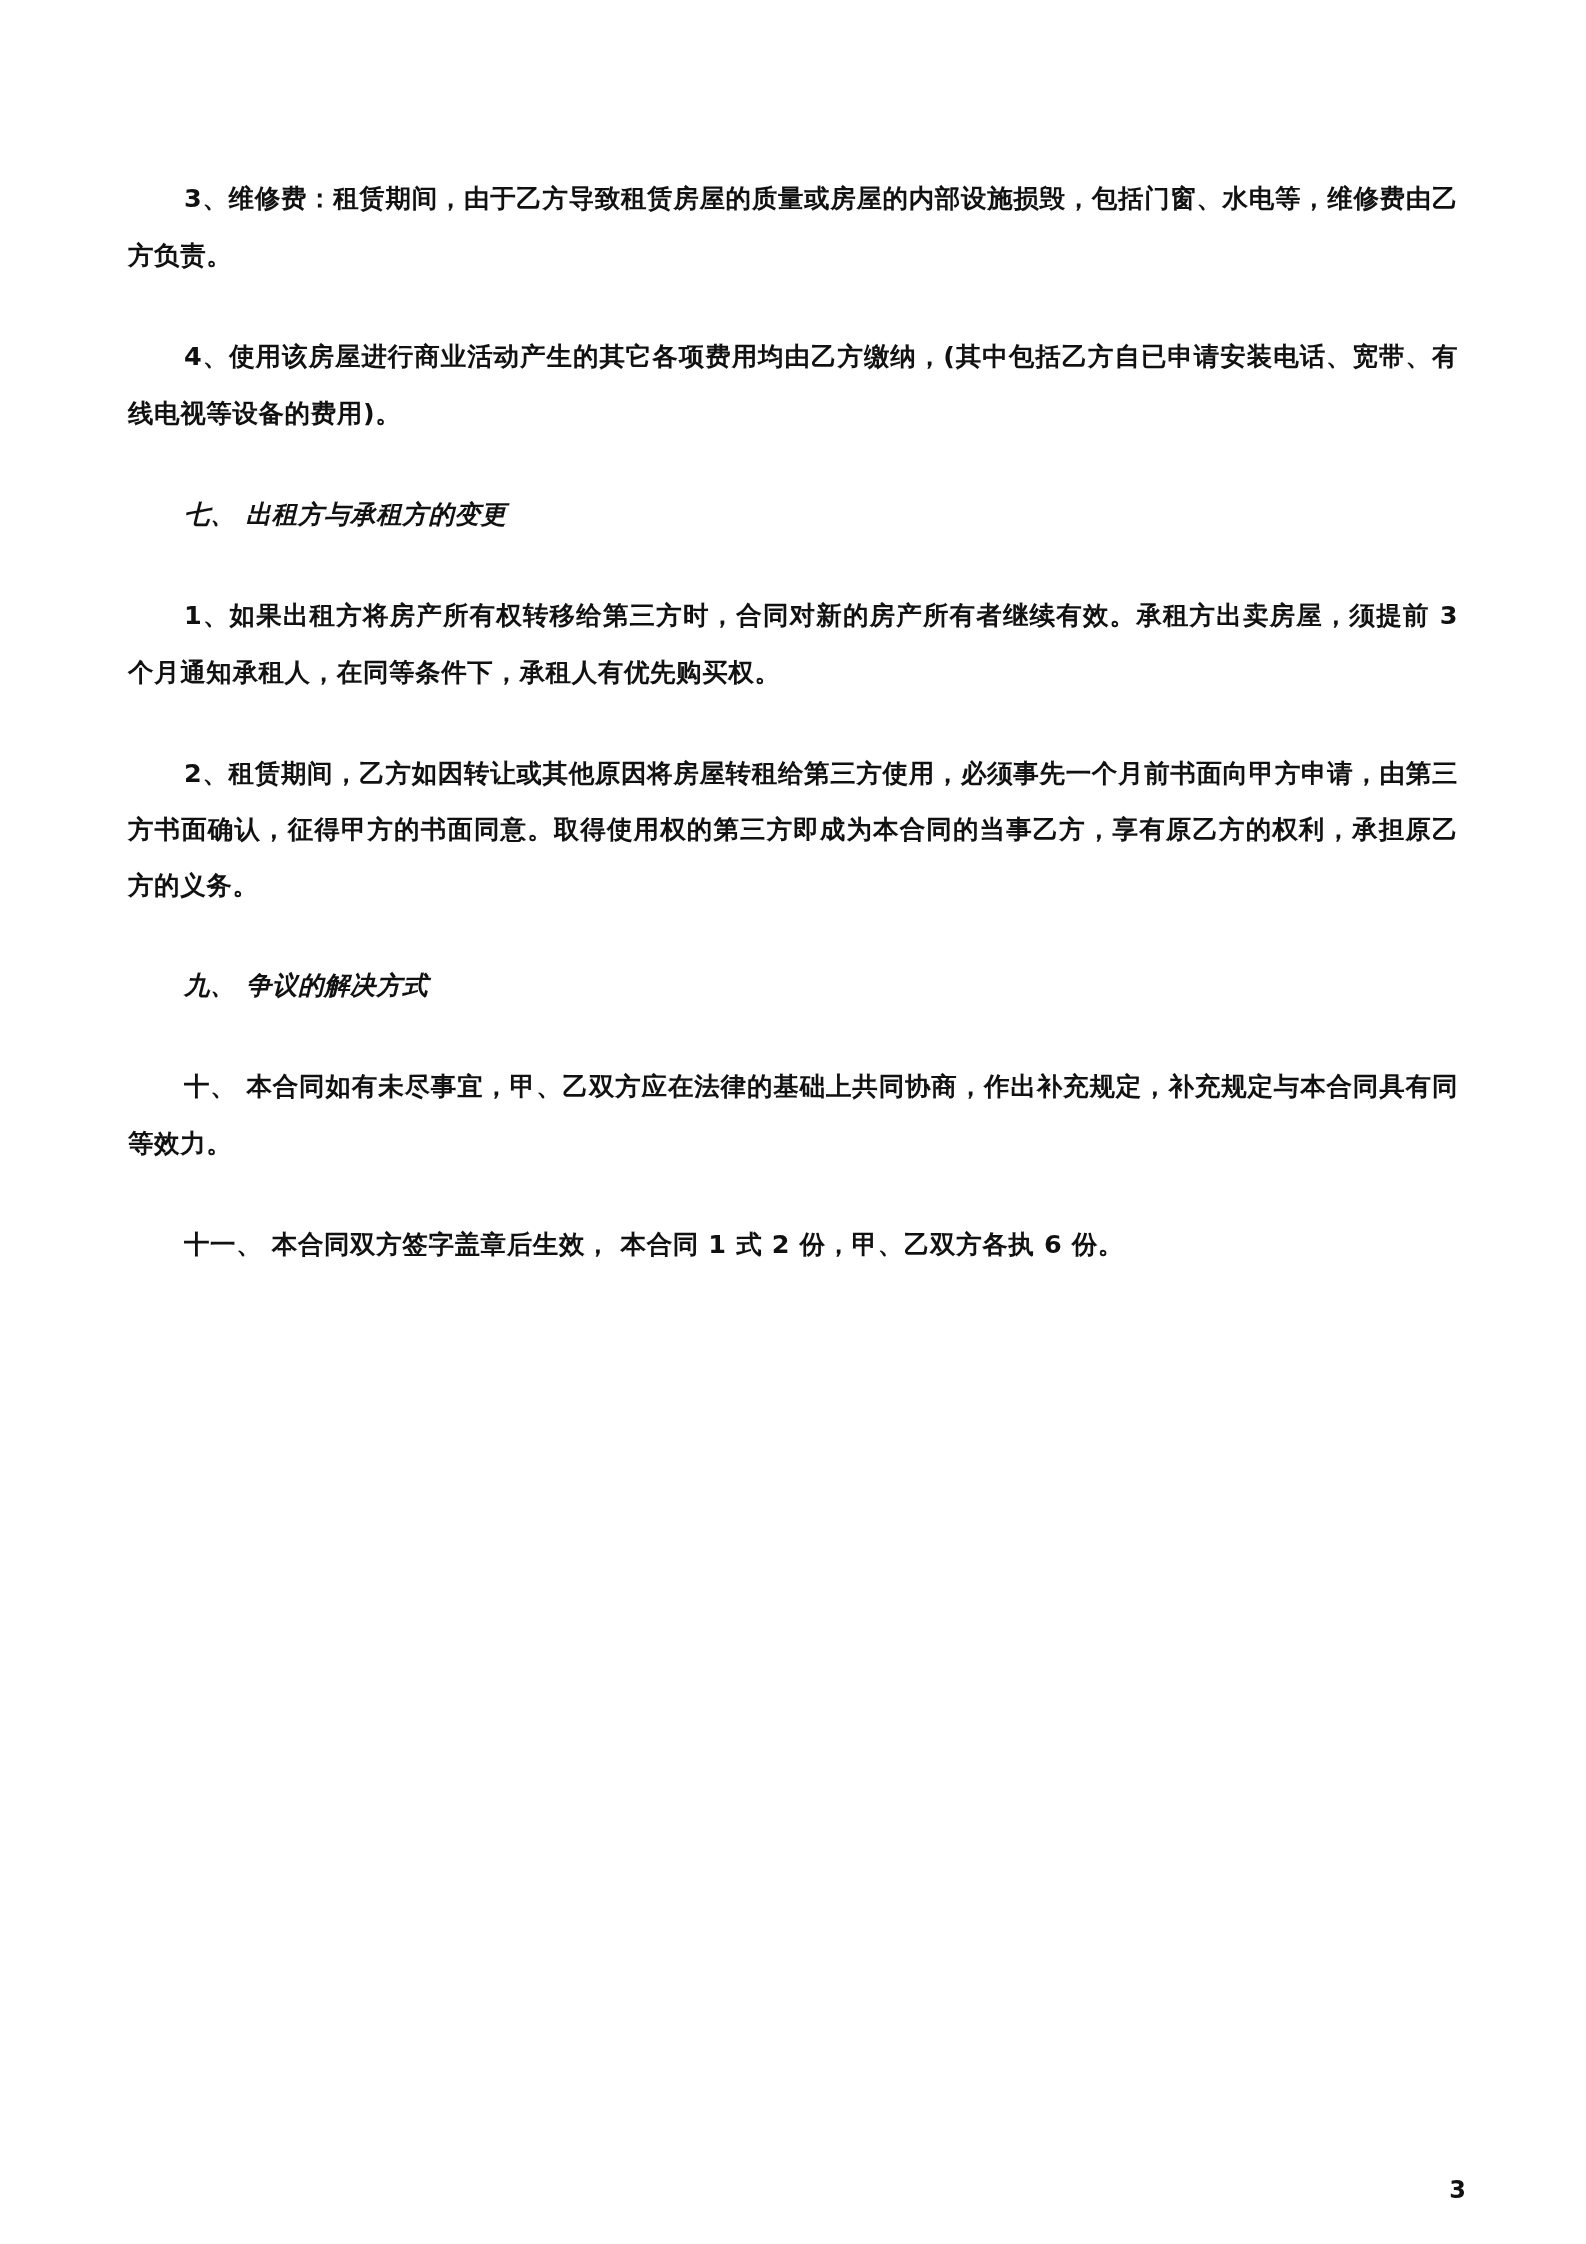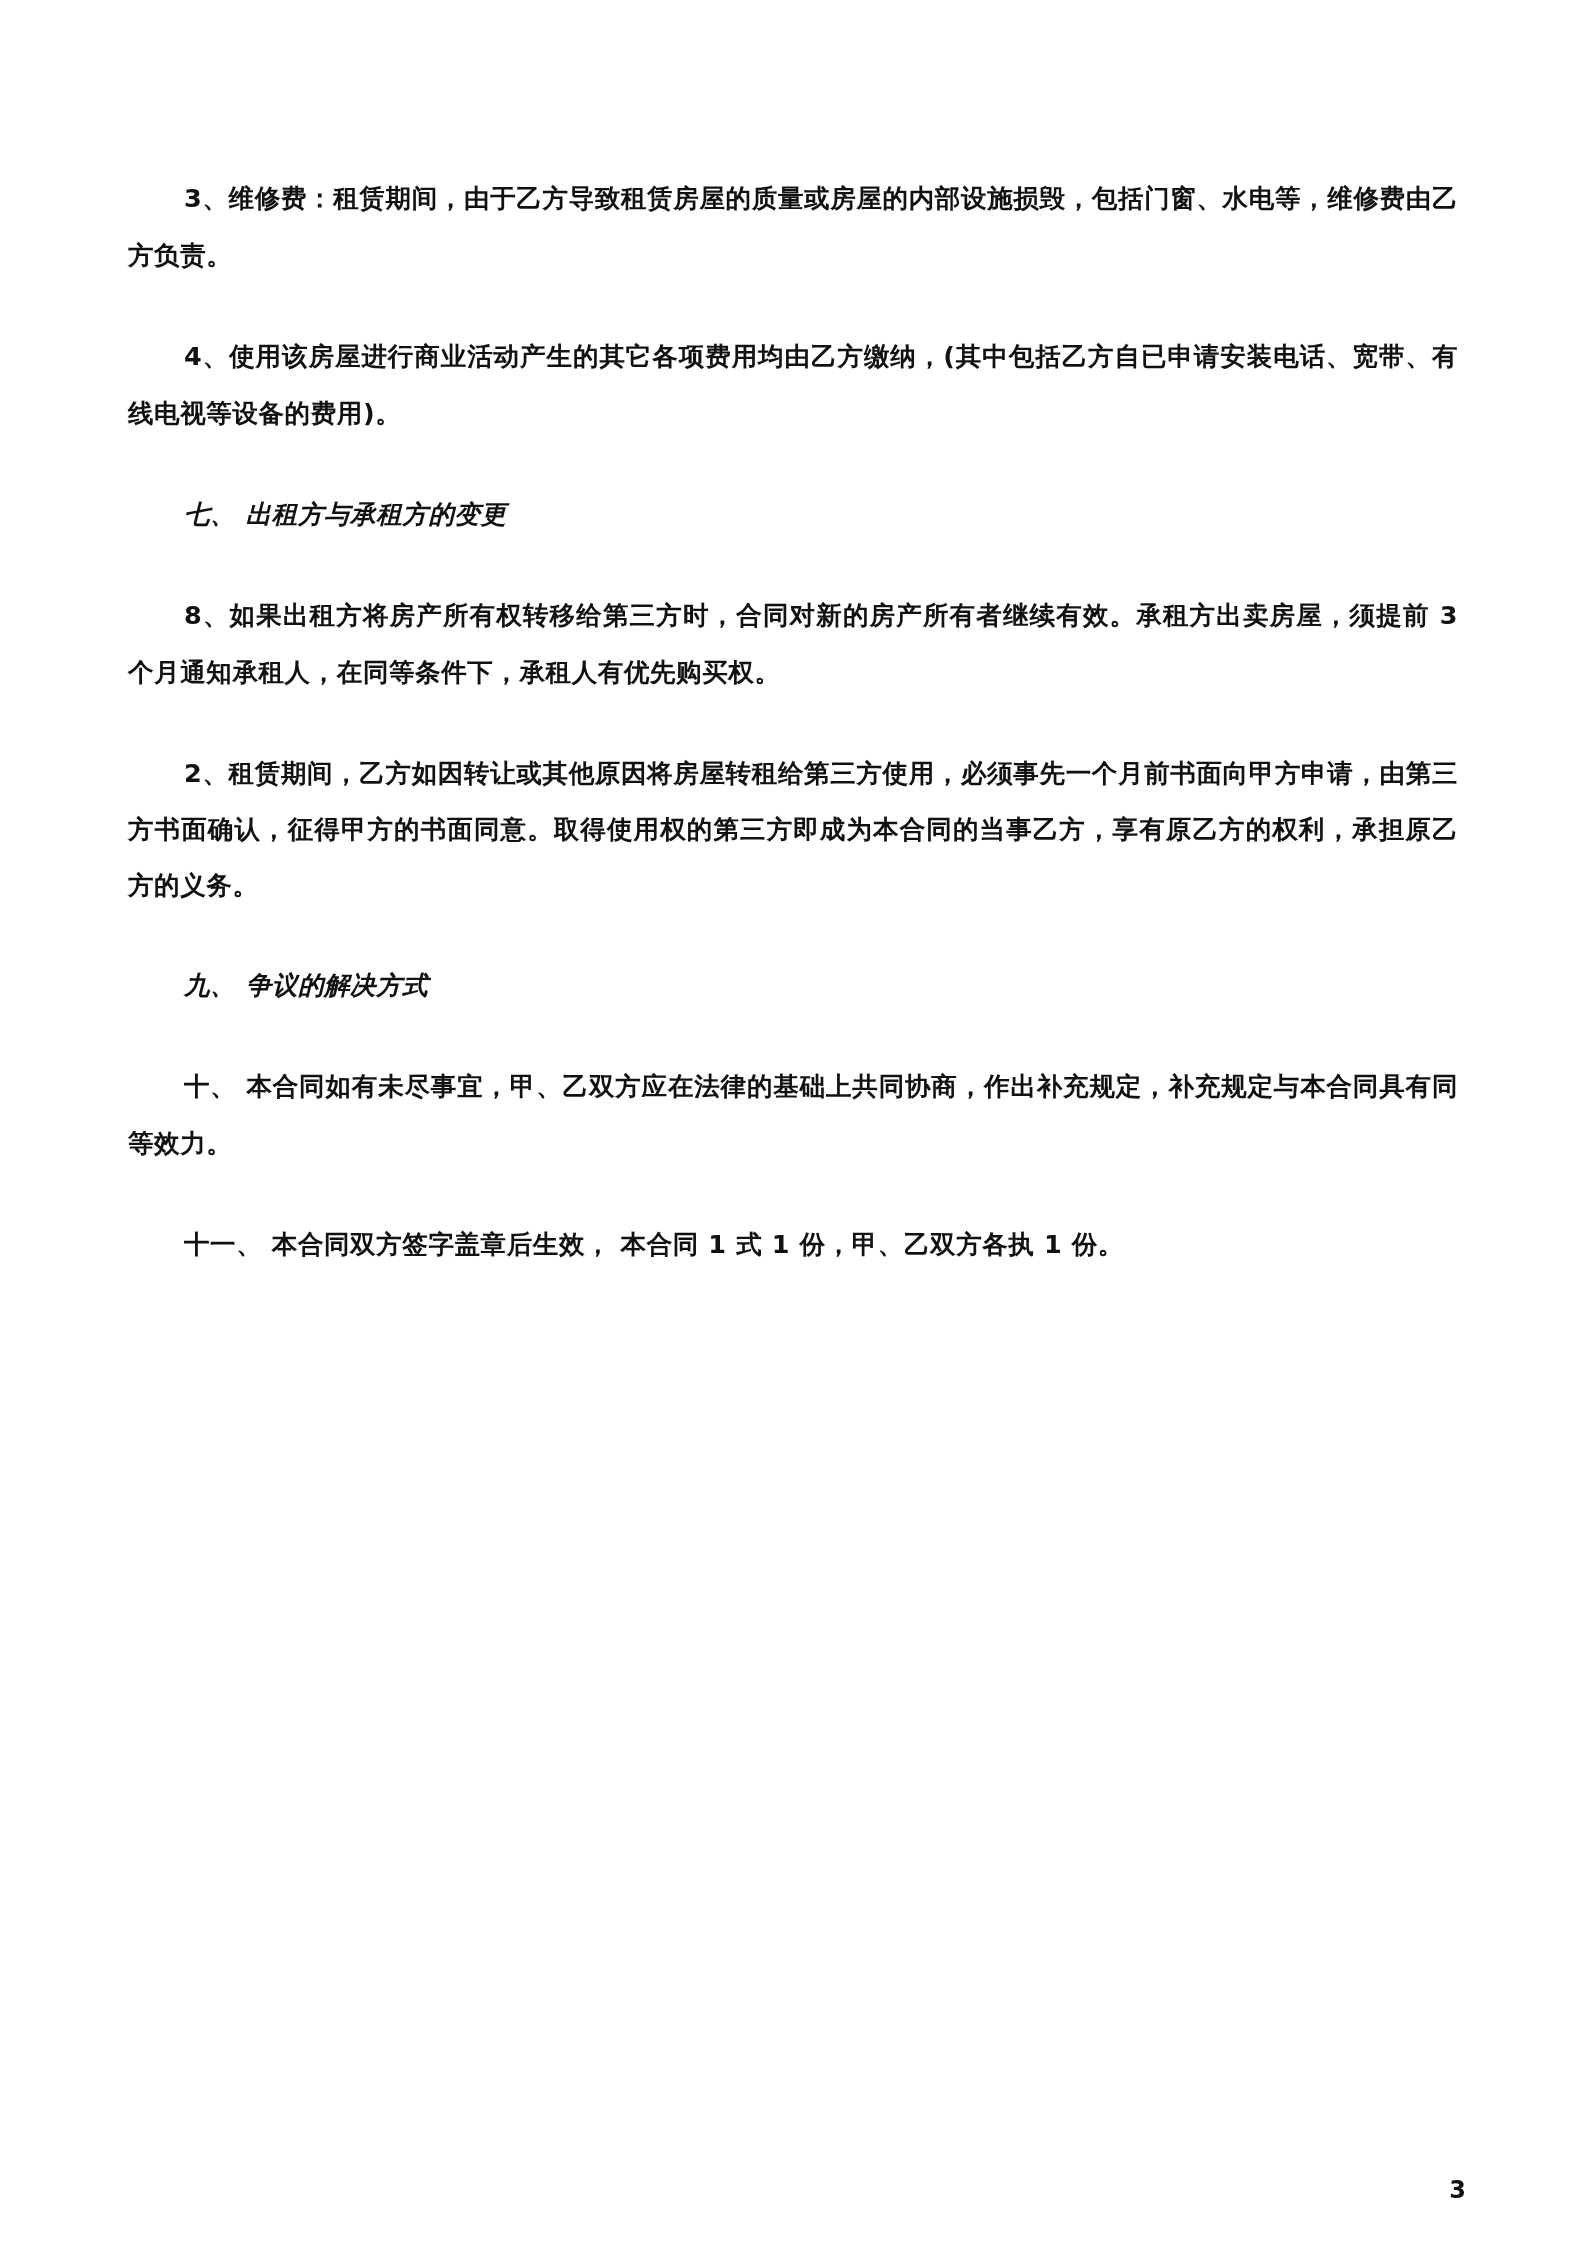--- a/index.html
+++ b/index.html
@@ -70,29 +70,29 @@
 
 <div class="page">
   <div class="doc-body">
 
     <p class="para indent">3、维修费：租赁期间，由于乙方导致租赁房屋的质量或房屋的内部设施损毁，包括门窗、水电等，维修费由乙方负责。</p>
 
     <p class="para indent">4、使用该房屋进行商业活动产生的其它各项费用均由乙方缴纳，(其中包括乙方自已申请安装电话、宽带、有线电视等设备的费用)。</p>
 
     <p class="heading">七、  出租方与承租方的变更</p>
 
-    <p class="para indent">8、如果出租方将房产所有权转移给第三方时，合同对新的房产所有者继续有效。承租方出卖房屋，须提前 3 个月通知承租人，在同等条件下，承租人有优先购买权。</p>
+    <p class="para indent">1、如果出租方将房产所有权转移给第三方时，合同对新的房产所有者继续有效。承租方出卖房屋，须提前 3 个月通知承租人，在同等条件下，承租人有优先购买权。</p>
 
     <p class="para indent tight">2、租赁期间，乙方如因转让或其他原因将房屋转租给第三方使用，必须事先一个月前书面向甲方申请，由第三方书面确认，征得甲方的书面同意。取得使用权的第三方即成为本合同的当事乙方，享有原乙方的权利，承担原乙方的义务。</p>
 
 
 
     <p class="heading">九、  争议的解决方式</p>
 
 
     <p class="para indent">十、  本合同如有未尽事宜，甲、乙双方应在法律的基础上共同协商，作出补充规定，补充规定与本合同具有同等效力。</p>
 
-    <p class="para indent">十一、  本合同双方签字盖章后生效，  本合同 1 式 1 份，甲、乙双方各执 1 份。</p>
+    <p class="para indent">十一、  本合同双方签字盖章后生效，  本合同 1 式 2 份，甲、乙双方各执 6 份。</p>
 
   </div>
 
   <div class="page-number">3</div>
 </div>
 
 </body></html>

